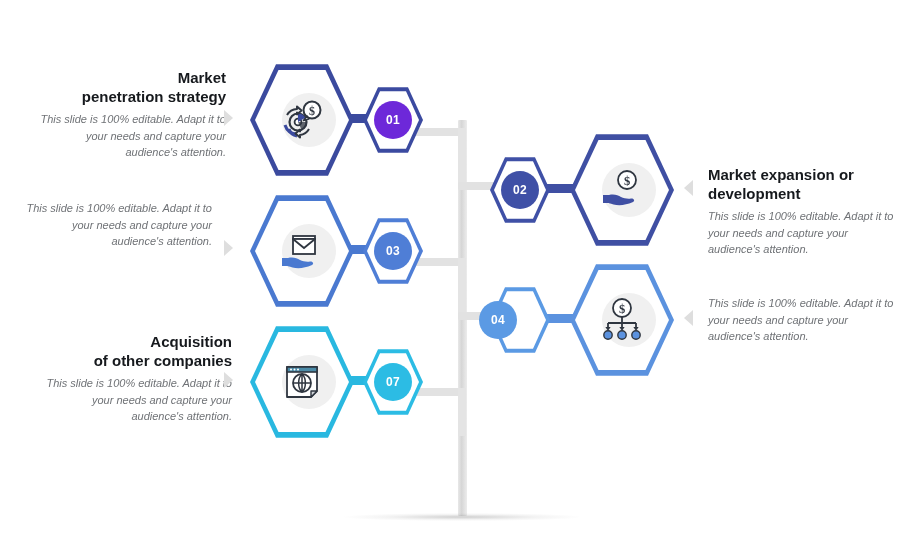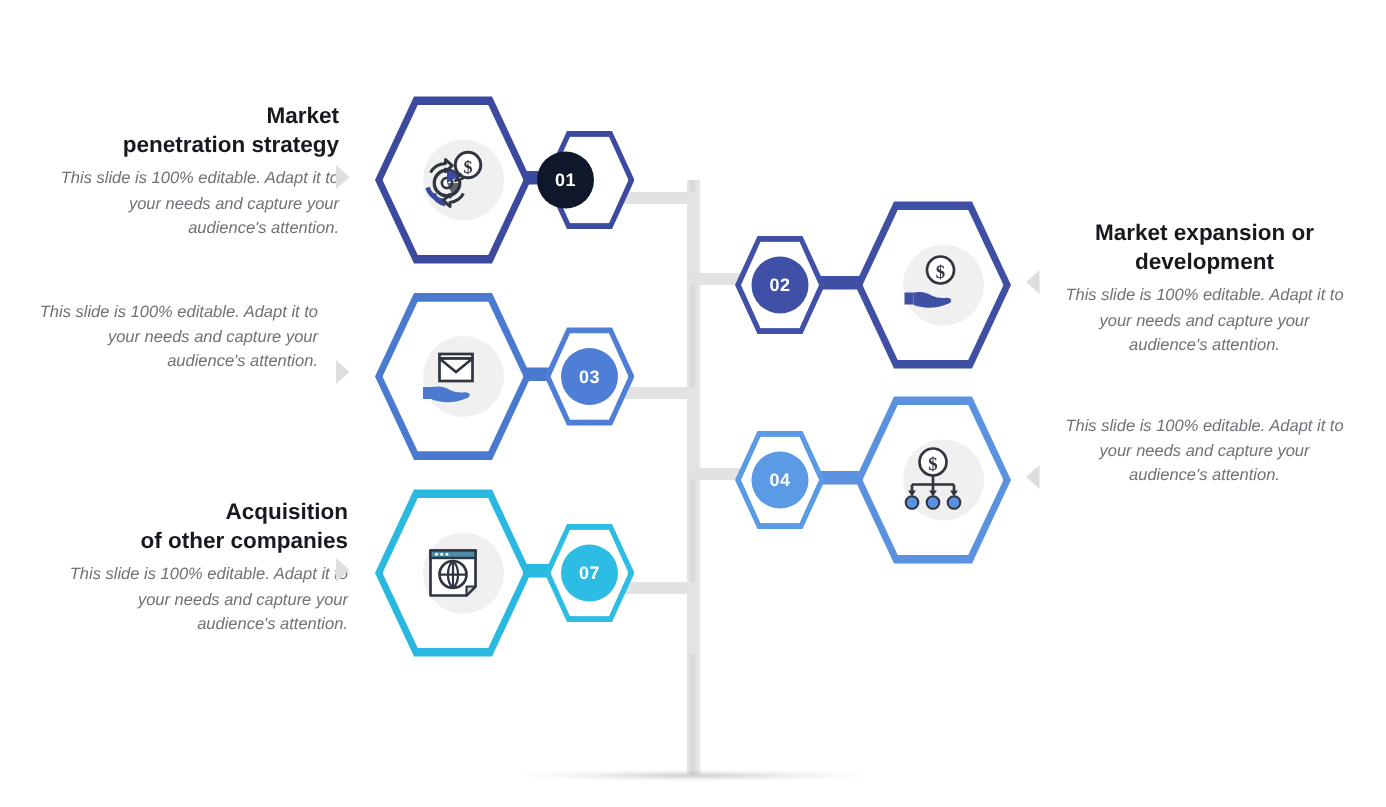--- a/index.html
+++ b/index.html
@@ -42,21 +42,21 @@
   .badge-dot{position:absolute;left:11px;top:15px;width:38px;height:38px;border-radius:50%;
        display:flex;align-items:center;justify-content:center;
        color:#fff;font-size:12px;font-weight:700;letter-spacing:.3px;}
 
   
   .notch{position:absolute;height:9px;border-radius:2px;}
 
   
   .tblock{position:absolute;width:190px;}
   .tblock.left{text-align:right;}
-  .tblock.right{text-align:center;}
+  .tblock.right{text-align:left;margin-top:19px;}
   .ttitle{font-size:15px;font-weight:700;color:#16191d;line-height:1.28;margin:0 0 5px 0;}
   .tbody{font-size:11px;font-style:italic;color:#6f7276;line-height:1.5;margin:0;}
 
   .pointer{position:absolute;width:0;height:0;
      border-top:8px solid transparent;border-bottom:8px solid transparent;}
   .pointer.rt{border-left:9px solid #dedede;}
   .pointer.lt{border-right:9px solid #dedede;}
 </style>
 </head>
 <body>
@@ -107,21 +107,21 @@
       <path d="M32 34 a12 12 0 0 1 -9 6 l0 2.6 l-4.5 -4 l4.5 -4 l0 2.6" fill="none" stroke="#2f3640" stroke-width="2" stroke-linejoin="round"></path>
       <circle cx="35" cy="15" r="8.5" fill="#fff" stroke="#2f3640" stroke-width="2"></circle>
       <path d="M30 21 l-3.5 4.5 l5.2 -1.6 Z" fill="#fff" stroke="#2f3640" stroke-width="1.6" stroke-linejoin="round"></path>
       <text x="35" y="20" font-size="12" font-weight="700" text-anchor="middle" fill="#2f3640" font-family="'Liberation Serif',serif">$</text>
     </svg>
   </div>
 
   <div class="badge" style="left:363px;top:86px;background:#3b4aa0;">
   </div>
   <div class="badge-inner" style="left:367px;top:90px;"></div>
-  <div class="badge-dot" style="left:358px;top:101px;background:#0f172a;align-items:center;">
+  <div class="badge-dot" style="left:374px;top:101px;background:#6d28d9;align-items:center;">
     <span>01</span>
   </div>
 
   <div class="notch" style="left:544px;top:184px;width:44px;background:#3f4fa3;"></div>
   <div class="hex hex-outer" style="left:570px;top:132px;background:#3f4fa3;"></div>
   <div class="hex-inner" style="left:575px;top:138px;"></div>
   <div class="icon-wrap" style="left:570px;top:132px;">
     <div class="icon-shadow"></div>
     <svg width="50" height="50" viewBox="0 0 50 50" style="position:relative;">
       <circle cx="30" cy="15" r="9" fill="#fff" stroke="#2f3640" stroke-width="1.8"></circle>
@@ -184,21 +184,21 @@
       <path d="M25 36 l-2.6 -4 l5.2 0 Z" fill="#2f3640"></path>
       <path d="M39 36 l-2.6 -4 l5.2 0 Z" fill="#2f3640"></path>
       <circle cx="11" cy="40" r="4.2" fill="#5b92df" stroke="#2f3640" stroke-width="1.4"></circle>
       <circle cx="25" cy="40" r="4.2" fill="#5b92df" stroke="#2f3640" stroke-width="1.4"></circle>
       <circle cx="39" cy="40" r="4.2" fill="#5b92df" stroke="#2f3640" stroke-width="1.4"></circle>
     </svg>
   </div>
 
   <div class="badge" style="left:490px;top:286px;background:#5b9ae4;"></div>
   <div class="badge-inner" style="left:494px;top:290px;"></div>
-  <div class="badge-dot" style="left:501px;top:301px;background:#5b9ae4;">
+  <div class="badge-dot" style="left:479px;top:301px;background:#5b9ae4;">
     <span>04</span>
   </div>
 
   <div class="pointer lt" style="left:684px;top:310px;"></div>
   <div class="tblock right" style="left:708px;top:276px;">
     <p class="tbody">This slide is 100% editable. Adapt it to your needs and capture your audience's attention.</p>
   </div>
 
   <div class="tblock left" style="left:22px;top:332px;margin-left:20px;">
     <div class="ttitle">

